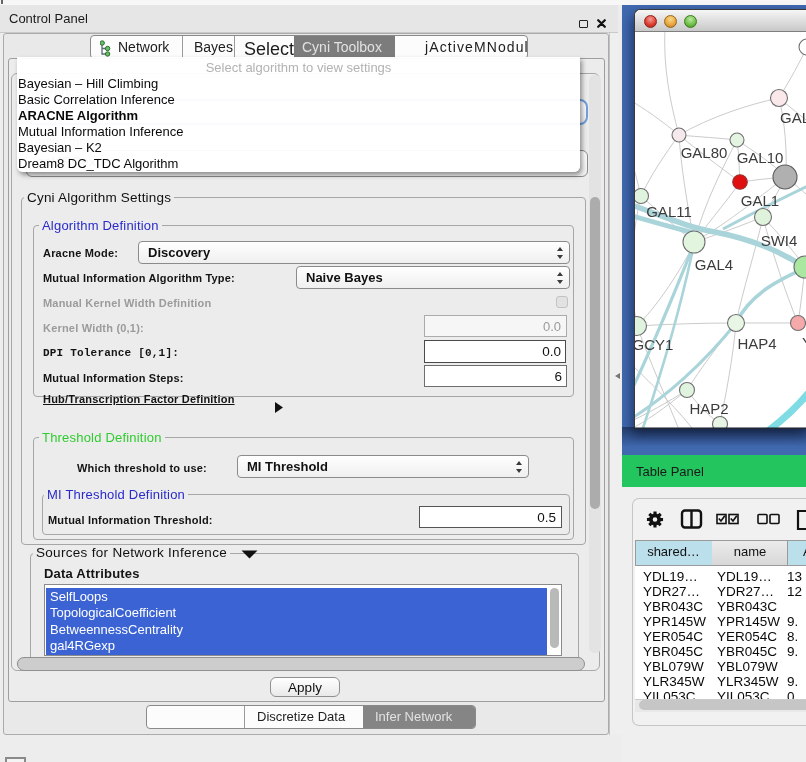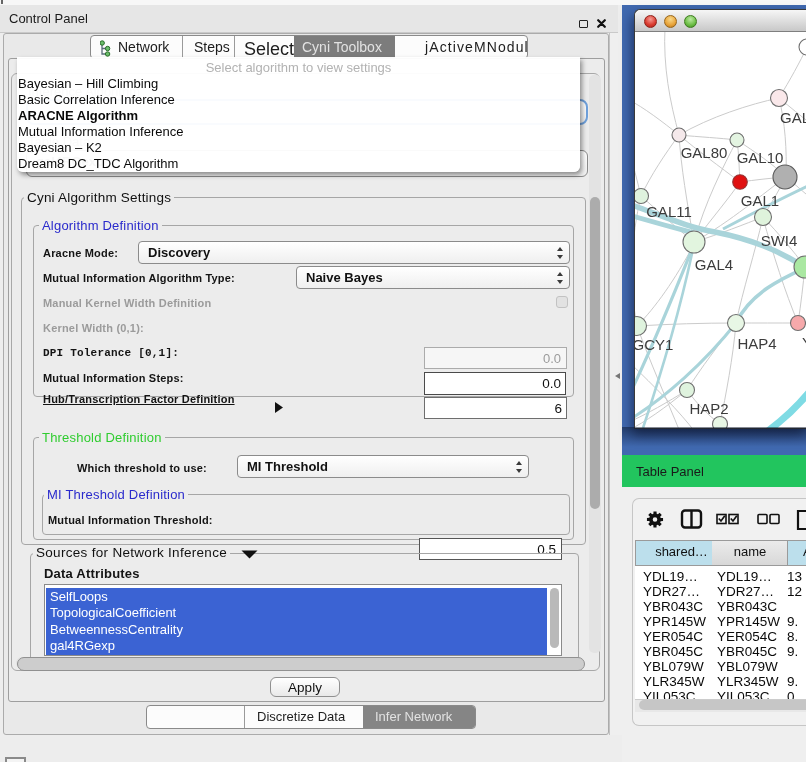--- a/index.html
+++ b/index.html
@@ -4,21 +4,21 @@
 <style>
   html,body{margin:0;padding:0;}
   #root{position:relative;width:806px;height:762px;overflow:hidden;
         background:#EDEDED;font-family:"Liberation Sans",sans-serif;}
   .abs{position:absolute;}
   .lbl{position:absolute;font-size:11px;font-weight:bold;color:#141414;line-height:14px;letter-spacing:0.2px;}
   .dis{color:#9B9B9B;}
   .cmb{position:absolute;background:linear-gradient(#FFFFFF,#EFEFEF);border:1px solid #8B8B8B;border-radius:4px;
        font-size:13px;color:#111;font-weight:bold;}
   .cmb .tx{position:absolute;left:9px;top:3px;line-height:15px;}
-  .fld{position:absolute;background:#fff;text-align:center;font-size:13px;color:#111;margin-top:32px;}
+  .fld{position:absolute;background:#fff;text-align:center;font-size:13px;color:#111;}
   .fld .tx{position:absolute;right:7px;top:3px;line-height:15px;}
   .gt{position:absolute;font-size:13px;line-height:14px;background:#ECECEC;padding:0 3px;letter-spacing:0.2px;}
   .ud{position:absolute;right:5px;top:4.5px;width:7px;height:12px;}
   .ud::before{content:"";position:absolute;left:0;top:0;border-left:3.5px solid transparent;
       border-right:3.5px solid transparent;border-bottom:4.5px solid #3A3A3A;}
   .ud::after{content:"";position:absolute;left:0;bottom:0;border-left:3.5px solid transparent;
       border-right:3.5px solid transparent;border-top:4.5px solid #3A3A3A;}
 </style>
 </head>
 <body>
@@ -32,21 +32,21 @@
     <svg class="abs" style="left:597px;top:14px;" width="9" height="9" viewBox="0 0 9 9">
       <path d="M1.2 1.2 L7.8 7.8 M7.8 1.2 L1.2 7.8" stroke="#111" stroke-width="2.2" stroke-linecap="round"></path>
       </svg>
   </div>
 
   <div class="abs" style="left:3px;top:33px;width:604px;height:700px;background:#E9E9E9;border:1px solid #ABABAB;border-radius:3px;"></div>
 
   <div class="abs" style="left:90px;top:35px;width:436px;height:22px;background:#FCFCFC;border:1px solid #8A8A8A;border-radius:4px;overflow:hidden;font-size:13px;color:#1D1D1D;">
     <div class="abs" style="left:27px;top:3px;font-size:14px;">Network</div>
     <div class="abs" style="left:91px;top:0;width:1px;height:22px;background:#9A9A9A;"></div>
-    <div class="abs" style="left:103px;top:3px;font-size:14px;">Steps</div>
+    <div class="abs" style="left:103px;top:3px;font-size:14px;">Bayes</div>
     <div class="abs" style="left:143px;top:0;width:1px;height:22px;background:#9A9A9A;"></div>
     <div class="abs" style="left:153px;top:3px;font-size:18px;">Select</div>
     <div class="abs" style="left:203px;top:0;width:101px;height:22px;background:#7C7C7C;"></div>
     <div class="abs" style="left:211px;top:3px;font-size:14px;color:#E2E2E2;">Cyni Toolbox</div>
     <div class="abs" style="left:334px;top:3px;font-size:14px;letter-spacing:1.1px;">jActiveMNodules</div>
 
     <svg class="abs" style="left:9px;top:2px;" width="13" height="19" viewBox="0 0 13 19">
       <path d="M2 5 L2 16 L7 16 M2 10.5 L7 10.5" fill="none" stroke="#5A6B7A" stroke-width="1.3"></path>
       <circle cx="2.2" cy="5" r="2.2" fill="#6CBE6C" stroke="#2A6E2A" stroke-width="1"></circle>
       <circle cx="7.6" cy="10.5" r="2.2" fill="#6CBE6C" stroke="#2A6E2A" stroke-width="1"></circle>
@@ -293,21 +293,21 @@
       </g>
 
       <path d="M152 3 L161 3 L166 8 L166 21 L152 21 Z" fill="none" stroke="#111" stroke-width="2.2"></path>
       <path d="M161 3 L161 8 L166 8" fill="none" stroke="#111" stroke-width="1.6"></path>
     </svg>
 
     <div class="abs" style="left:2px;top:41px;width:178px;height:159px;background:#FFF;overflow:hidden;">
       <div class="abs" style="left:0;top:0;width:76px;height:24px;background:#BCDFEC;border:1px solid #9A9A9A;"></div>
       <div class="abs" style="left:77px;top:0;width:75px;height:24px;background:linear-gradient(#EBEBEB,#D8D8D8);border:1px solid #9A9A9A;border-left:none;"></div>
       <div class="abs" style="left:153px;top:0;width:27px;height:24px;background:#BCDFEC;border:1px solid #9A9A9A;border-left:none;"></div>
-      <div class="abs" style="left:8px;top:4px;width:77px;text-align:center;font-size:13px;color:#111;">shared…</div>
+      <div class="abs" style="left:0;top:4px;width:77px;text-align:center;font-size:13px;color:#111;">shared…</div>
       <div class="abs" style="left:77px;top:4px;width:76px;text-align:center;font-size:13px;color:#111;">name</div>
       <div class="abs" style="left:168px;top:4px;font-size:13px;color:#111;">A</div>
       <div class="abs" style="left:8px;top:29px;font-size:13.5px;color:#0A0A0A;line-height:15px;">YDL19…<br>YDR27…<br>YBR043C<br>YPR145W<br>YER054C<br>YBR045C<br>YBL079W<br>YLR345W<br>YIL053C</div>
       <div class="abs" style="left:82px;top:29px;font-size:13.5px;color:#0A0A0A;line-height:15px;">YDL19…<br>YDR27…<br>YBR043C<br>YPR145W<br>YER054C<br>YBR045C<br>YBL079W<br>YLR345W<br>YIL053C</div>
       <div class="abs" style="left:152px;top:29px;font-size:13.5px;color:#0A0A0A;line-height:15px;">13<br>12<br>&nbsp;<br>9.<br>8.<br>9.<br>&nbsp;<br>9.<br>0.</div>
     </div>
 
     <div class="abs" style="left:2px;top:200px;width:178px;height:12px;background:#E8E8E8;border-top:1px solid #CCC;"></div>
     <div class="abs" style="left:6px;top:201px;width:174px;height:10px;background:#C6C6C6;border-radius:5px;"></div>
   </div>

